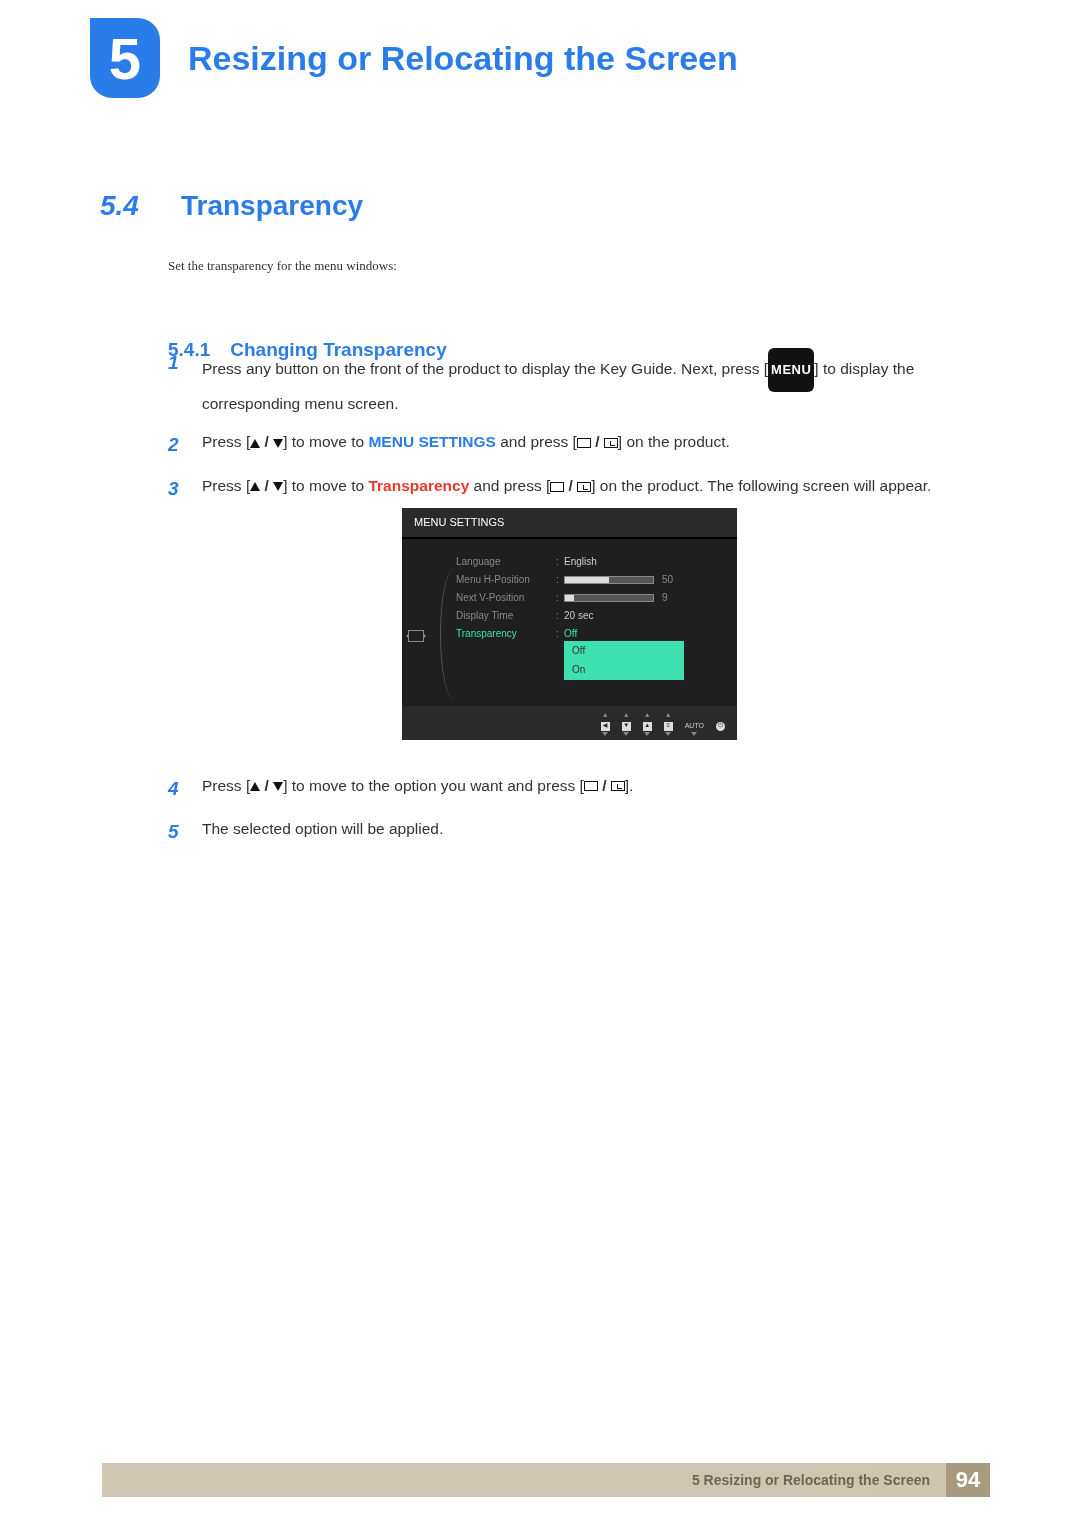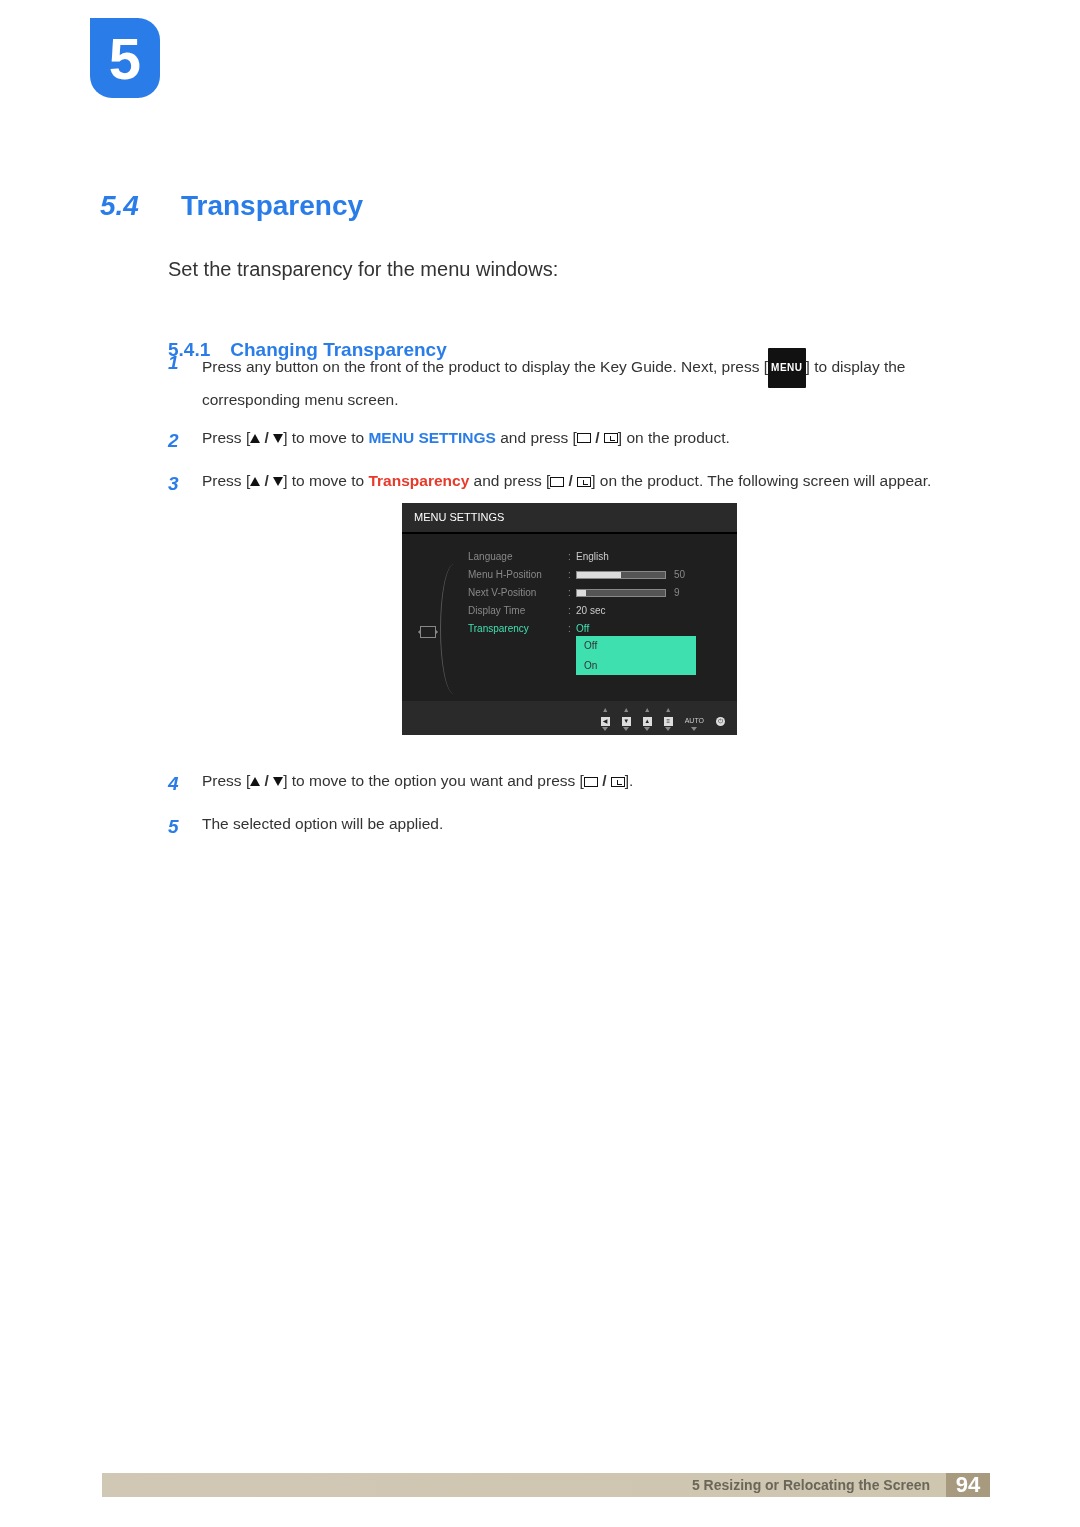--- a/index.html
+++ b/index.html
@@ -50,22 +50,23 @@
     font-style: italic;
   }
   .section-title {
     color: #2a7de8;
     font-size: 28px;
     font-weight: bold;
   }
   .intro-text {
     position: absolute;
     top: 258px; left: 168px;
-    font-size: 20px;
+    font-size: 13px;
     color: #333;
+    font-family: Liberation Serif, serif;
   }
   .subsection-row {
     position: absolute;
     top: 303px; left: 168px;
     display: flex;
     gap: 20px;
     margin-top: 36px;
   }
   .subsection-num, .subsection-title {
     color: #2a7de8;
@@ -91,25 +92,25 @@
     font-size: 19px;
     font-weight: bold;
     font-style: italic;
     min-width: 18px;
   }
   .step-body { flex: 1; }
   .menu-badge {
     display: inline-block;
     background: #111;
     color: #fff;
-    font-size: 10px;
+    font-size: 13px;
     font-weight: bold;
     padding: 12px 3px;
     vertical-align: middle;
-    border-radius: 1px;
+    border-radius: 6px;
     letter-spacing: 0.5px;
   }
   .tri-up, .tri-down {
     display: inline-block;
     width: 0; height: 0;
     vertical-align: middle;
   }
   .tri-up { border-left: 5px solid transparent; border-right: 5px solid transparent; border-bottom: 9px solid #111; }
   .tri-down { border-left: 5px solid transparent; border-right: 5px solid transparent; border-top: 9px solid #111; }
   .slash { font-weight: bold; }
@@ -139,21 +140,21 @@
   }
   .osd-header {
     background: #2a2a2a;
     color: #fff;
     padding: 6px 12px;
     font-size: 11px;
     border-bottom: 2px solid #000;
   }
   .osd-body {
     background: #1f1f1f;
-    padding: 14px 14px 26px 16px;
+    padding: 14px 14px 26px 4px;
     display: flex;
     gap: 8px;
   }
   .osd-left {
     display: flex;
     flex-direction: column;
     align-items: center;
     justify-content: center;
     width: 20px;
   }
@@ -253,21 +254,21 @@
     display:flex;align-items:center;justify-content:center;color:#222;font-size:6px;
   }
   .osd-btn .bot { width:0;height:0;border-left:3px solid transparent;border-right:3px solid transparent;border-top:4px solid #888; }
   .osd-btn.auto .mid { width:auto;background:none;color:#ccc;font-size:7px;}
   .osd-btn.power .mid { border-radius:50%; }
   
   .footer-bar {
     position: absolute;
     bottom: 30px;
     left: 102px; right: 90px;
-    height: 24px;
+    height: 34px;
     display: flex;
     align-items: stretch;
   }
   .footer-strip {
     flex: 1;
     background: linear-gradient(to right, #d0c7b5, #cfc6b0);
     display: flex;
     justify-content: flex-end;
     align-items: center;
     padding-right: 16px;
@@ -284,20 +285,21 @@
     display: flex;
     align-items: center;
     justify-content: center;
   }
 </style>
 </head>
 <body>
 
 <div class="chapter-header">
   <div class="chapter-badge">5</div>
+  <div class="chapter-title">Resizing or Relocating the Screen</div>
 </div>
 
 <div class="section-row">
   <div class="section-num">5.4</div>
   <div class="section-title">Transparency</div>
 </div>
 
 <div class="intro-text">Set the transparency for the menu windows:</div>
 
 <div class="subsection-row">

